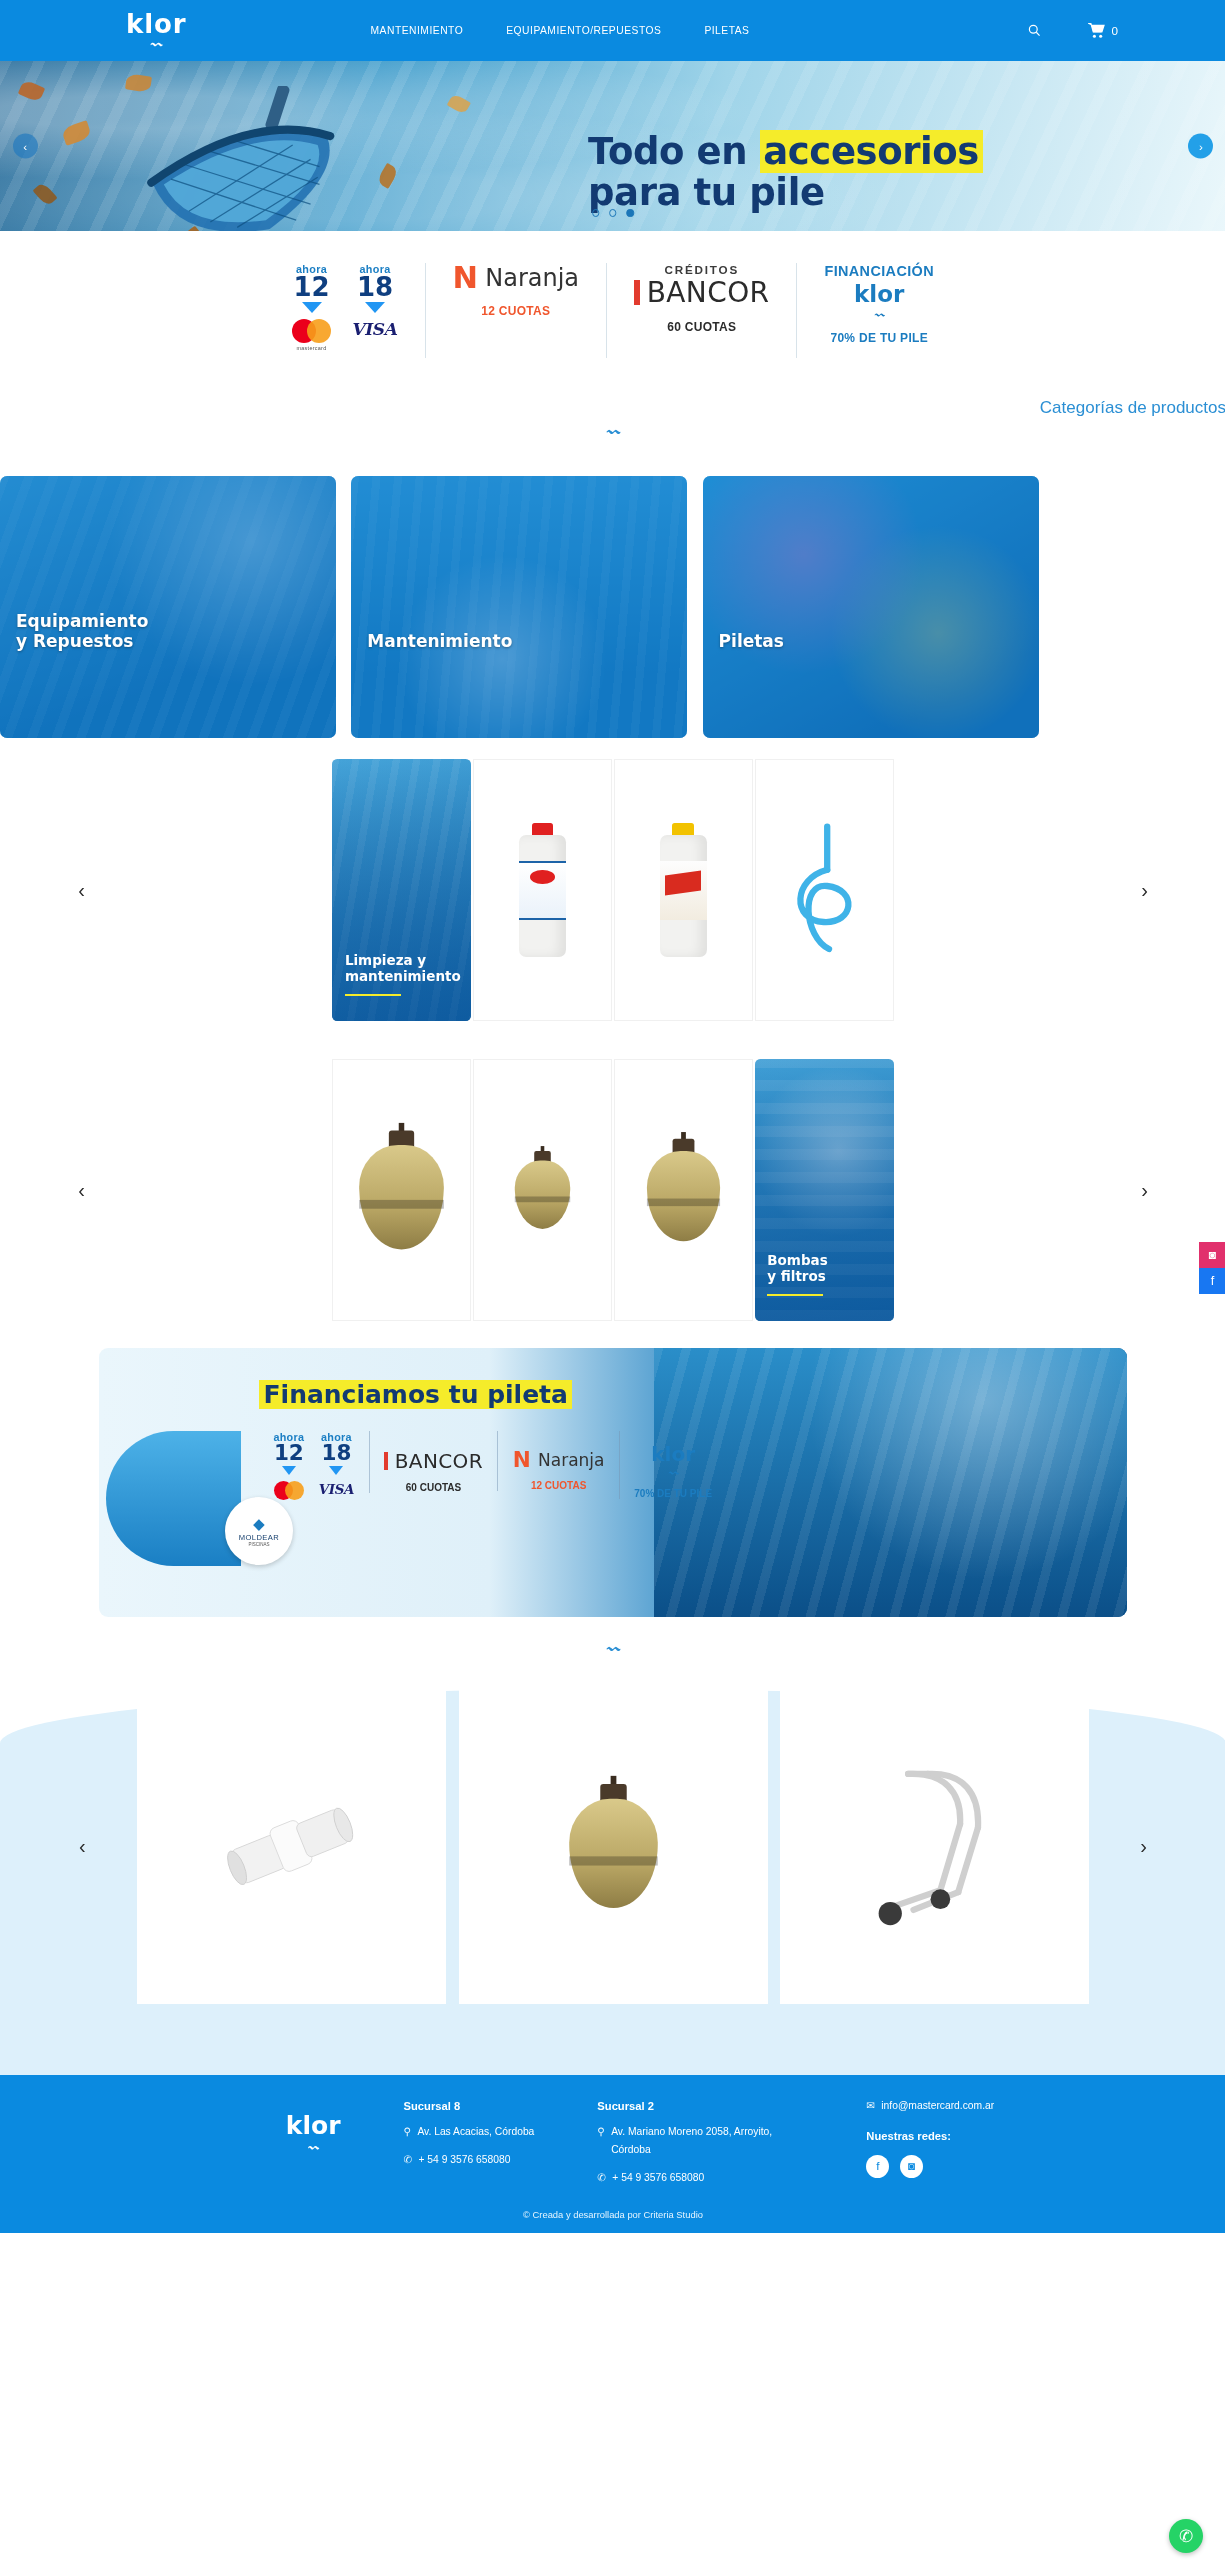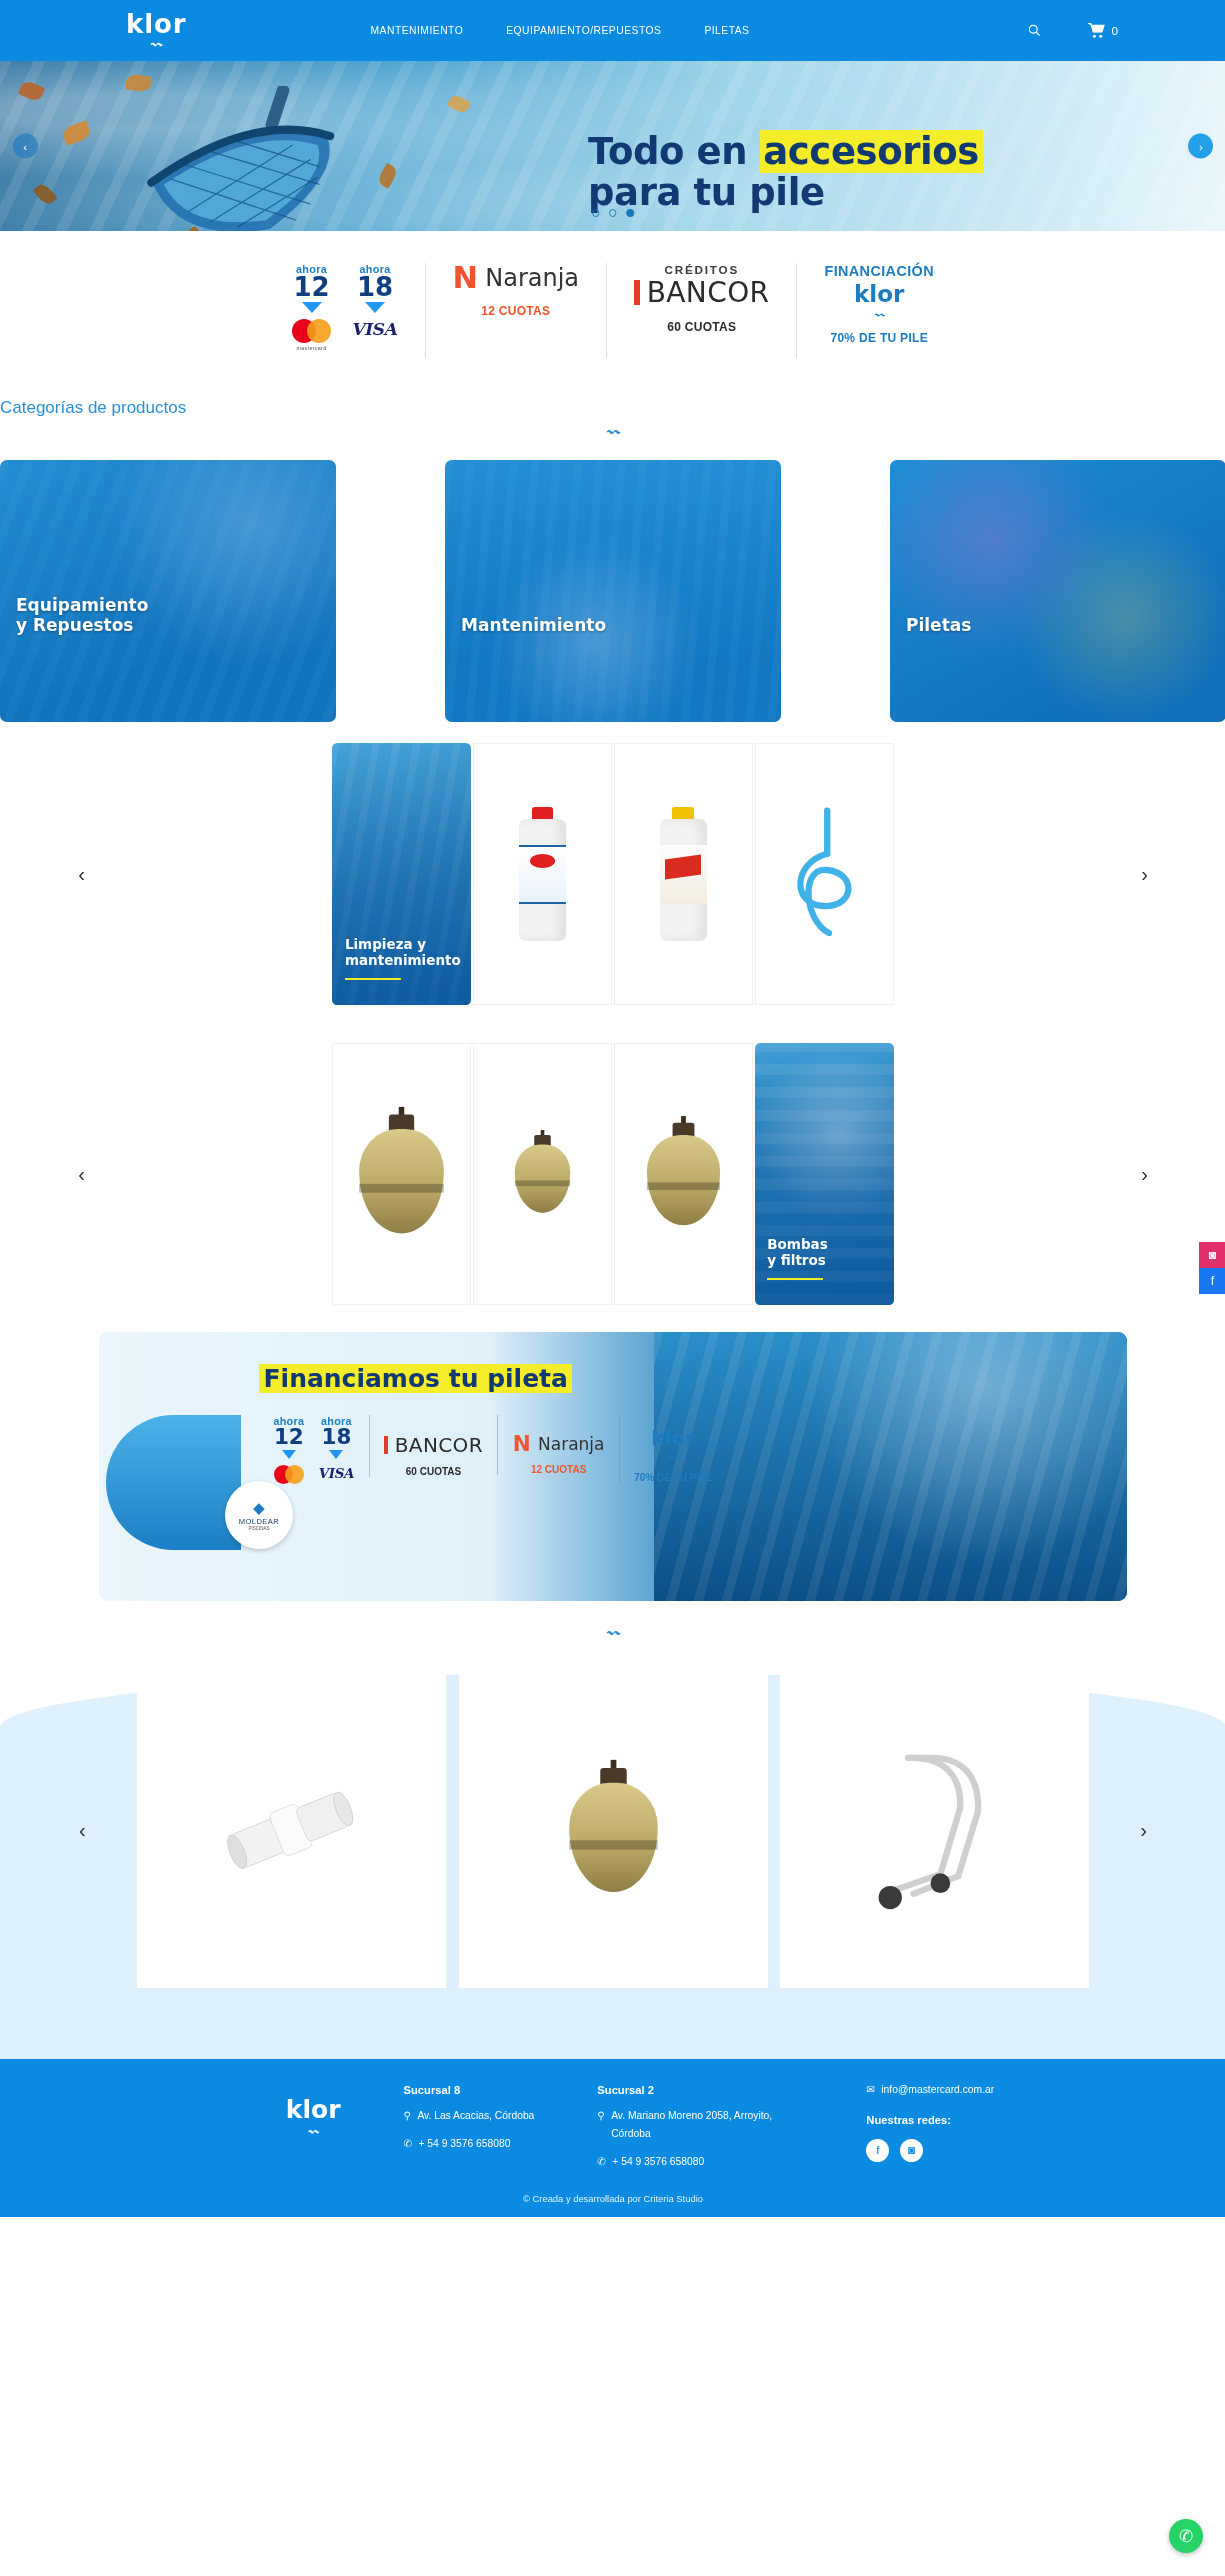--- a/index.html
+++ b/index.html
@@ -105,25 +105,25 @@
   .bancor-name { font-size: 28px; font-weight: normal; color: #2b2b2b; letter-spacing: 0.4px; font-family:"DejaVu Sans",sans-serif;}
   .fin-top { color: #1b7cc0; font-size: 14.4px; font-weight: bold; letter-spacing: 0.4px;}
   .fin-logo { color: #1b7cc0; font-size: 23px; font-weight: bold; font-family:"DejaVu Sans",sans-serif; line-height: 1; margin-top: 3.6px;}
   .fin-wave { color: #1b7cc0; font-size: 10px; letter-spacing: -0.9px;}
   .pay-foot { margin-top: 10.8px; font-size: 12px; font-weight: bold; letter-spacing: 0.3px;}
   .pay-foot.orange { color: #f0562d; }
   .pay-foot.dark { color: #2b2b2b; }
   .pay-foot.blue { color: #1b7cc0; }
 
   
-  .sec-title { text-align: left; color: #2b8fd4; font-size: 17px; margin-top: 20px; }
+  .sec-title { text-align: right; color: #2b8fd4; font-size: 17px; margin-top: 20px; }
   .sec-wave { text-align:center; color:#2b8fd4; font-size: 13.5px; letter-spacing: -0.9px; margin-top: 1.8px;}
 
   
-  .cats { display: flex; gap: 15.3px; justify-content: space-between; margin-top: 20px; }
+  .cats { display: flex; gap: 15.3px; justify-content: flex-start; margin-top: 36px; }
   .cat {
     width: 176px; height: 262px; border-radius: 7.2px; position: relative; overflow: hidden; cursor: pointer;
   }
   .cat .bg { position:absolute; inset:0; }
   .cat .tint { position:absolute; inset:0; background: rgba(19,122,200,.55); }
   .cat .label {
     position: absolute; left: 16px; bottom: 86px; right: 12.6px;
     color: #fff; font-weight: bold; font-size: 17px; line-height: 1.2;
     font-family: "DejaVu Sans", sans-serif; text-shadow: 0 0.9px 2.7px rgba(0,0,0,.35);
   }

